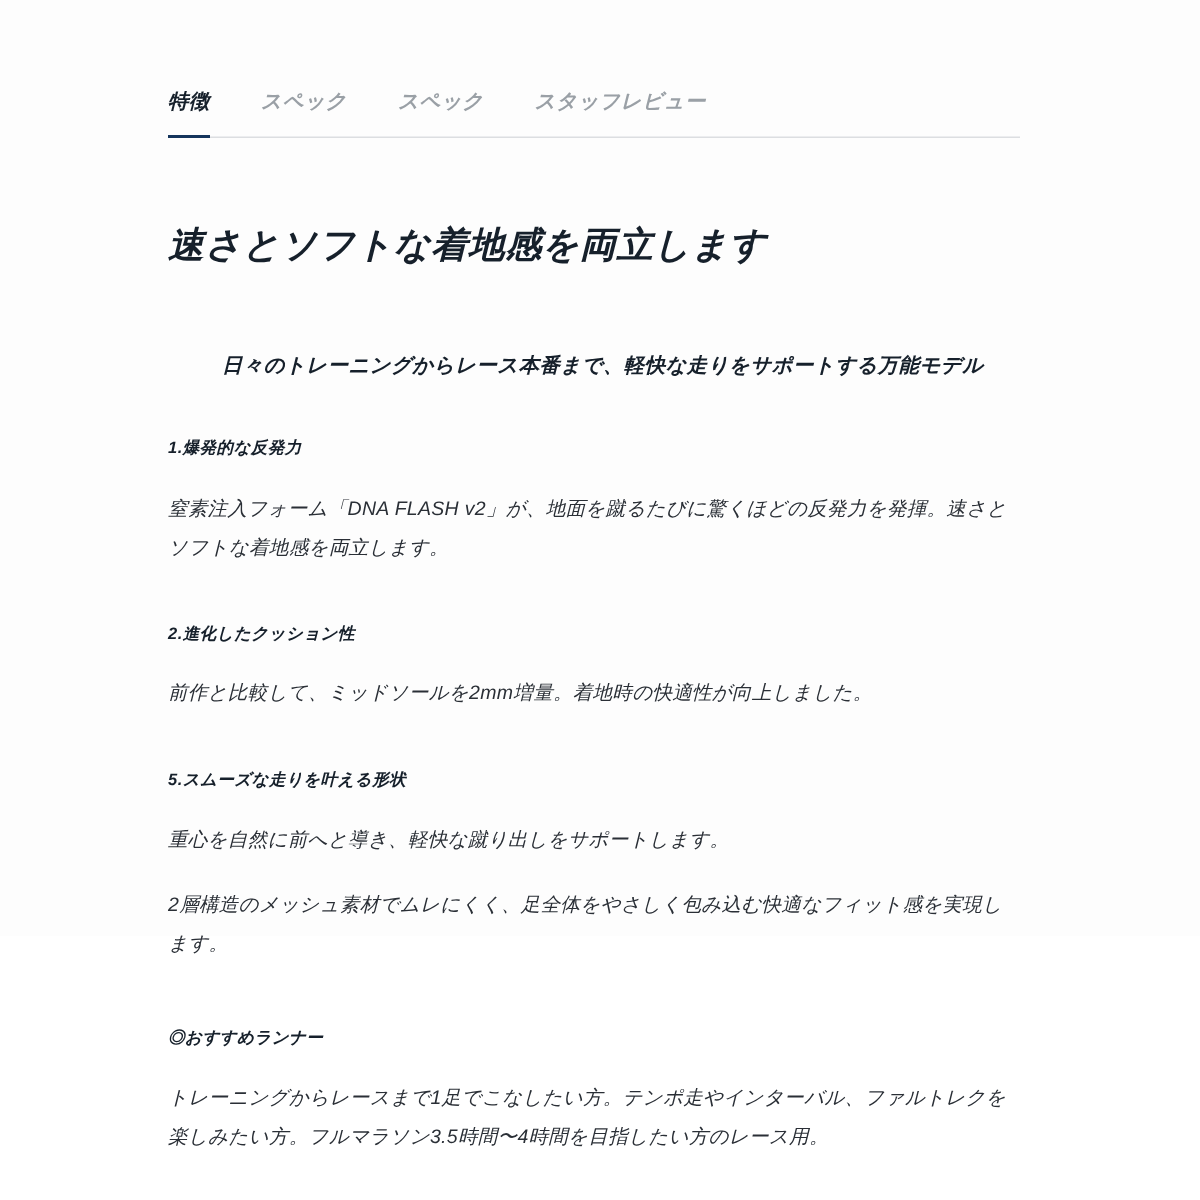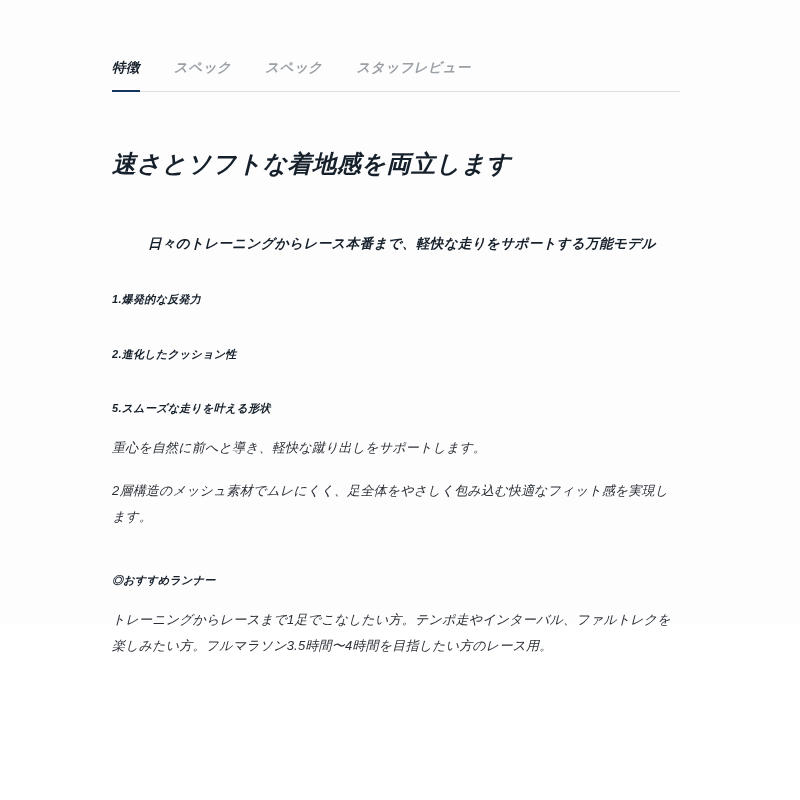--- a/index.html
+++ b/index.html
@@ -111,22 +111,24 @@
       <div class="tab">スペック</div>
       <div class="tab">スペック</div>
       <div class="tab">スタッフレビュー</div>
     </div>
 
     <h1 class="headline">速さとソフトな着地感を両立します</h1>
 
     <p class="lead">日々のトレーニングからレース本番まで、軽快な走りをサポートする万能モデル</p>
 
     <h2 class="sec-title">1.爆発的な反発力</h2>
+    <p class="sec-body">窒素注入フォーム「DNA FLASH v2」が、地面を蹴るたびに驚くほどの反発力を発揮。速さとソフトな着地感を両立します。</p>
 
     <h2 class="sec-title">2.進化したクッション性</h2>
+    <p class="sec-body">前作と比較して、ミッドソールを2mm増量。着地時の快適性が向上しました。</p>
 
     <h2 class="sec-title">5.スムーズな走りを叶える形状</h2>
     <p class="sec-body">重心を自然に前へと導き、軽快な蹴り出しをサポートします。</p>
 
     <p class="sec-body">2層構造のメッシュ素材でムレにくく、足全体をやさしく包み込む快適なフィット感を実現します。</p>
 
     <h2 class="sec-title rec">◎おすすめランナー</h2>
     <p class="sec-body">トレーニングからレースまで1足でこなしたい方。テンポ走やインターバル、ファルトレクを楽しみたい方。フルマラソン3.5時間〜4時間を目指したい方のレース用。</p>
 
   </div>

